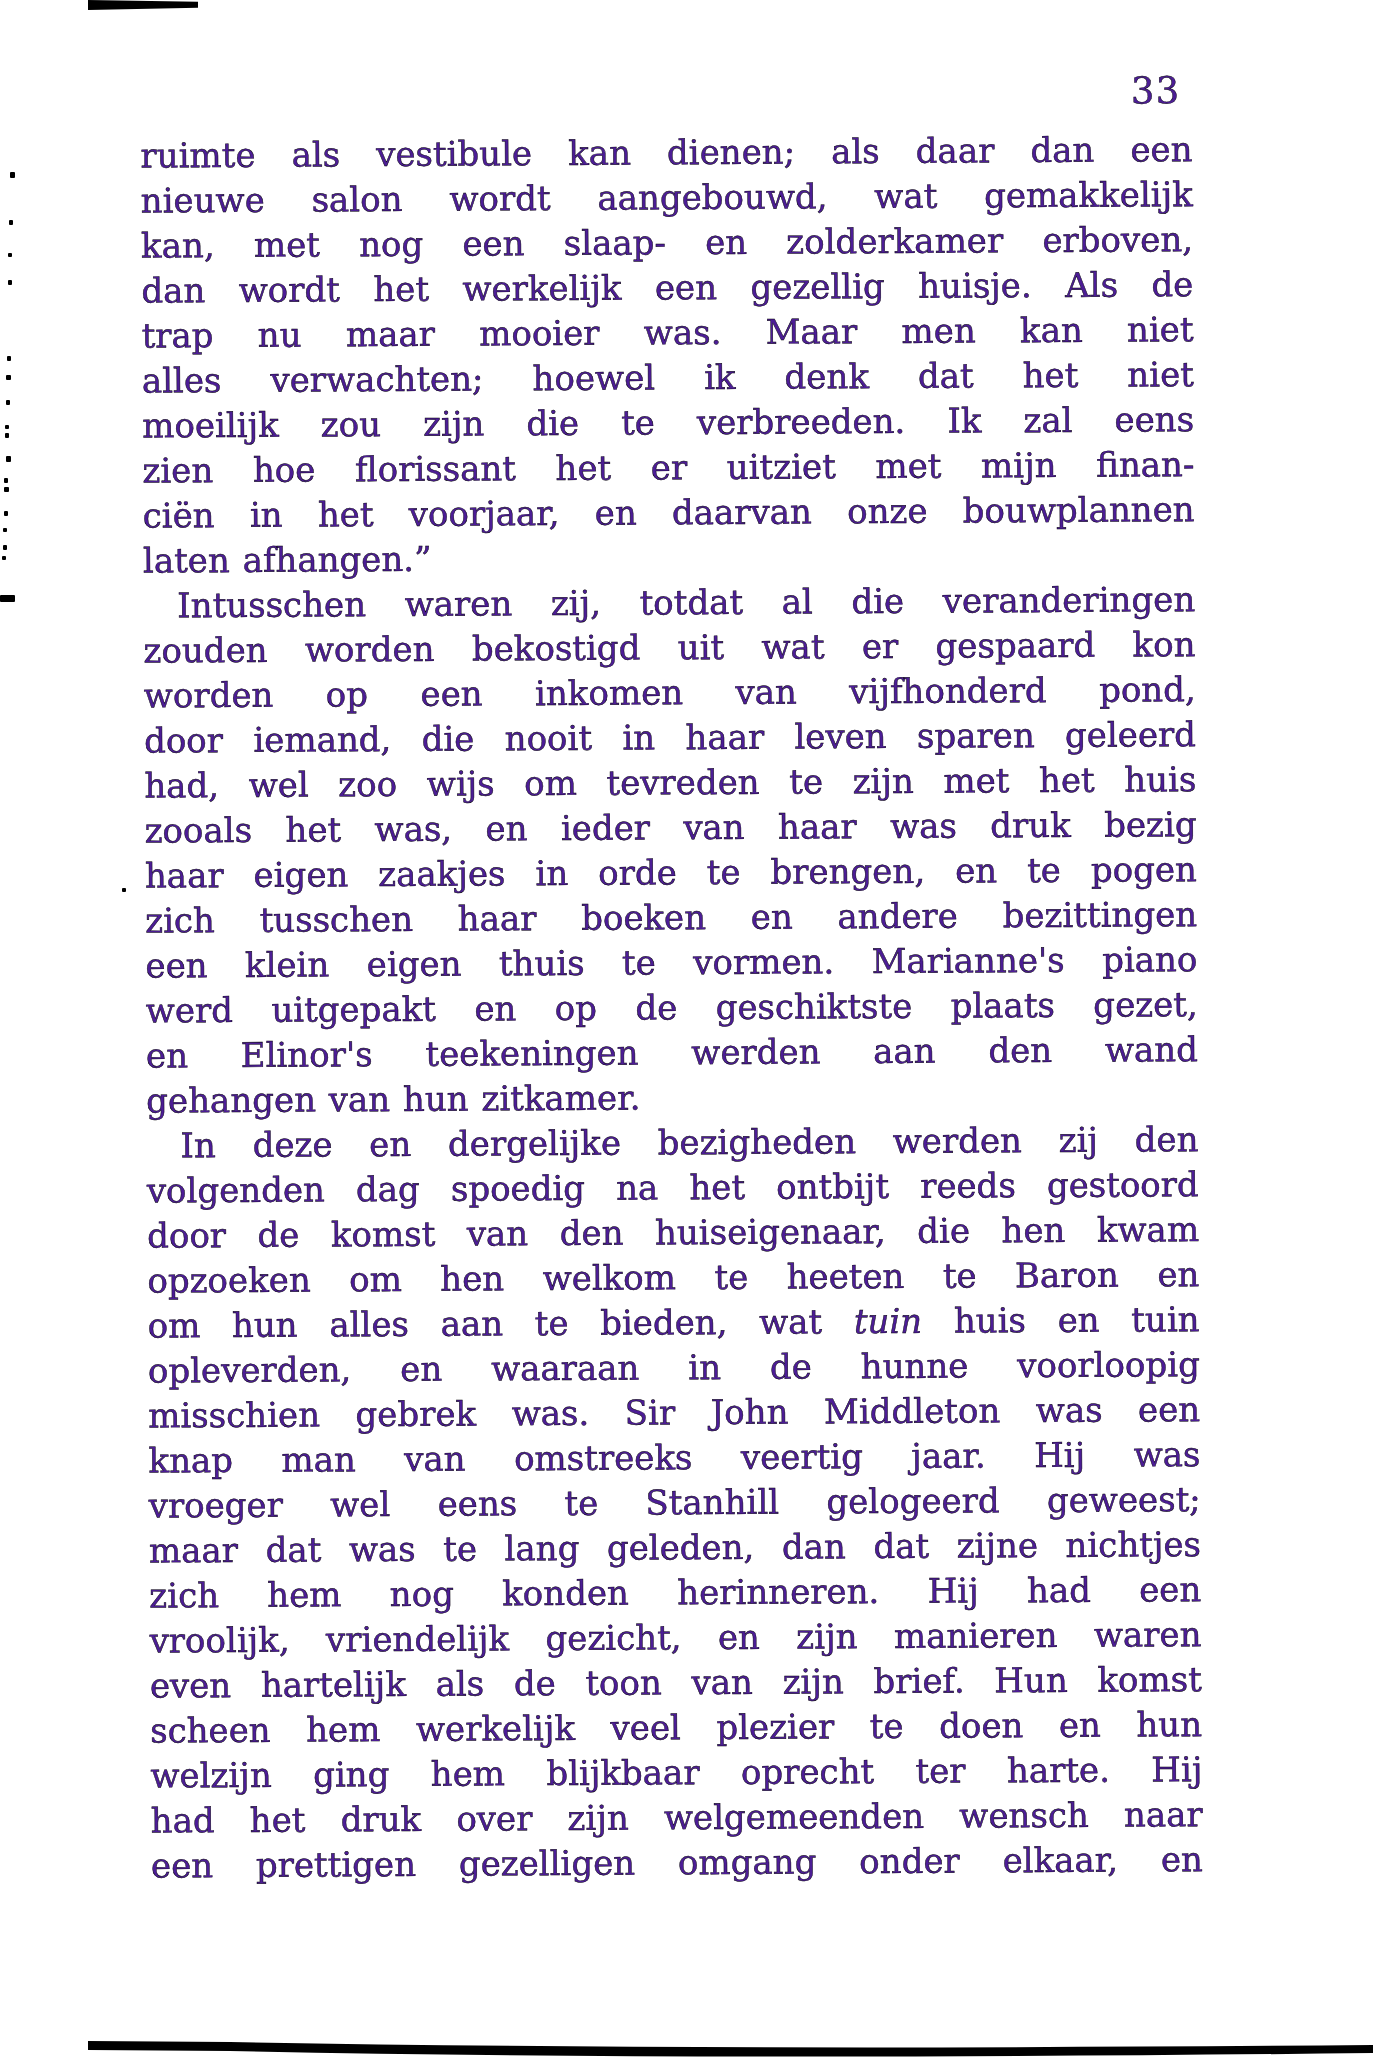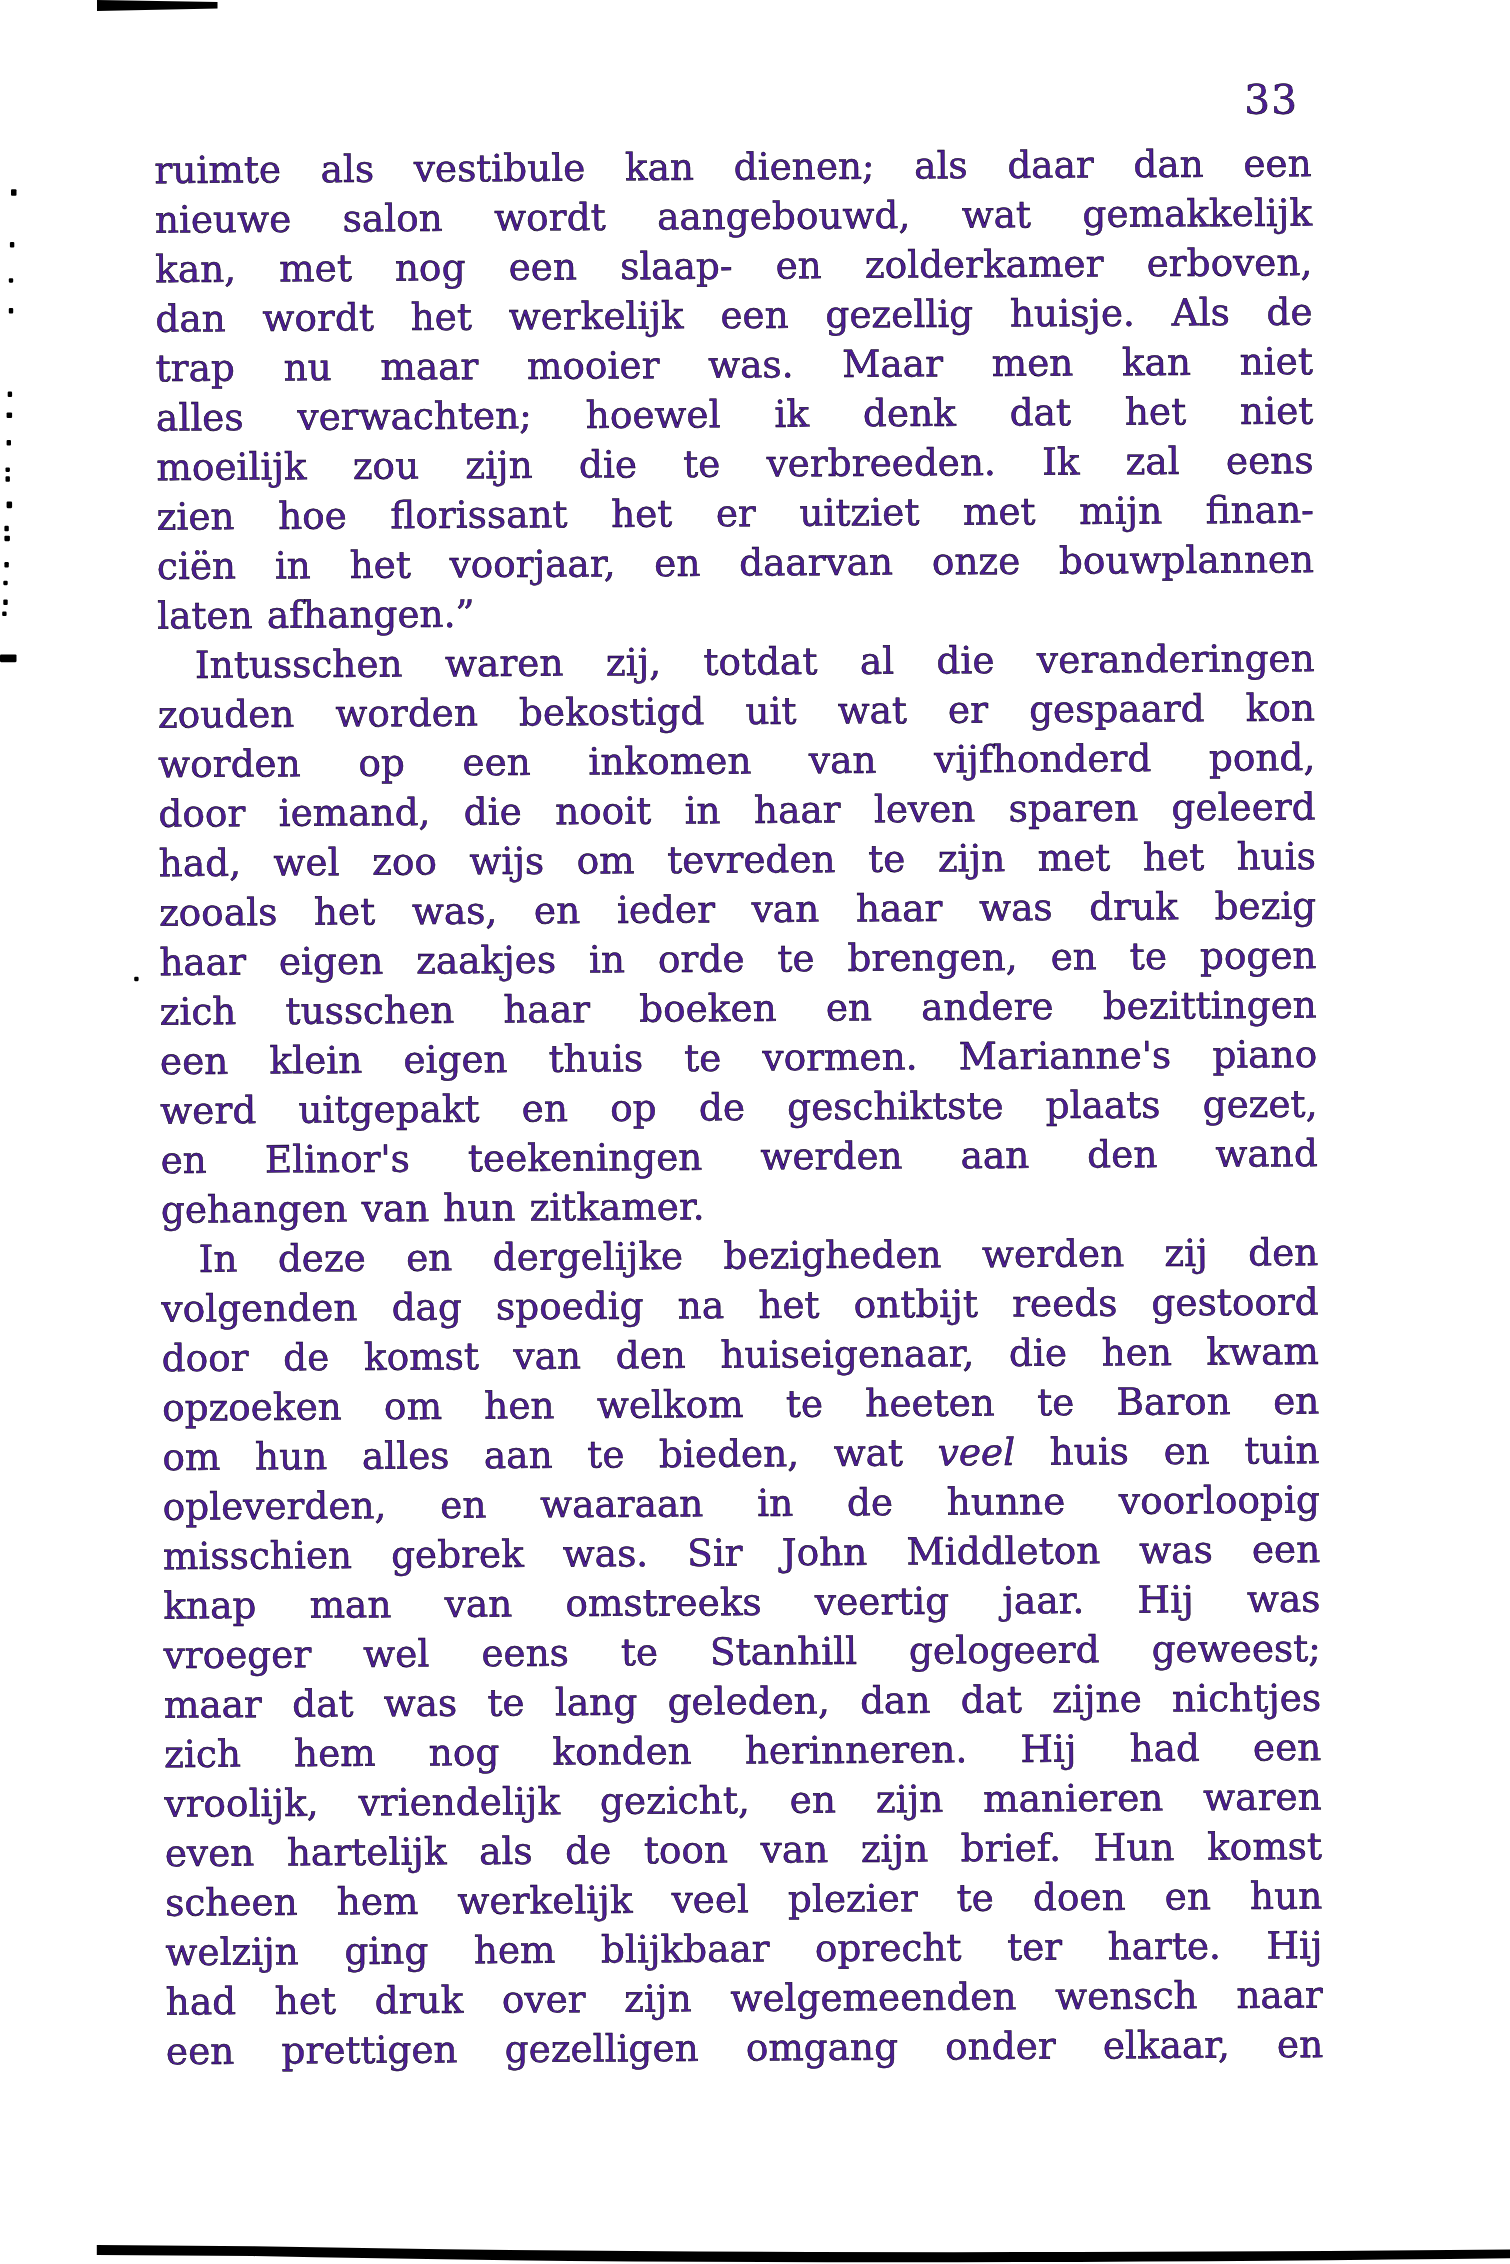--- a/index.html
+++ b/index.html
@@ -125,21 +125,21 @@
           <div class="line">een klein eigen thuis te vormen. Marianne's piano</div>
           <div class="line">werd uitgepakt en op de geschiktste plaats gezet,</div>
           <div class="line">en Elinor's teekeningen werden aan den wand</div>
           <div class="line no-stretch">gehangen van hun zitkamer.</div>
         </div>
         <div class="paragraph">
           <div class="line indent">In deze en dergelijke bezigheden werden zij den</div>
           <div class="line">volgenden dag spoedig na het ontbijt reeds gestoord</div>
           <div class="line">door de komst van den huiseigenaar, die hen kwam</div>
           <div class="line">opzoeken om hen welkom te heeten te Baron en</div>
-          <div class="line">om hun alles aan te bieden, wat <i>veel</i> huis en tuin</div>
+          <div class="line">om hun alles aan te bieden, wat <i>tuin</i> huis en tuin</div>
           <div class="line">opleverden, en waaraan in de hunne voorloopig</div>
           <div class="line">misschien gebrek was. Sir John Middleton was een</div>
           <div class="line">knap man van omstreeks veertig jaar. Hij was</div>
           <div class="line">vroeger wel eens te Stanhill gelogeerd geweest;</div>
           <div class="line">maar dat was te lang geleden, dan dat zijne nichtjes</div>
           <div class="line">zich hem nog konden herinneren. Hij had een</div>
           <div class="line">vroolijk, vriendelijk gezicht, en zijn manieren waren</div>
           <div class="line">even hartelijk als de toon van zijn brief. Hun komst</div>
           <div class="line">scheen hem werkelijk veel plezier te doen en hun</div>
           <div class="line">welzijn ging hem blijkbaar oprecht ter harte. Hij</div>

